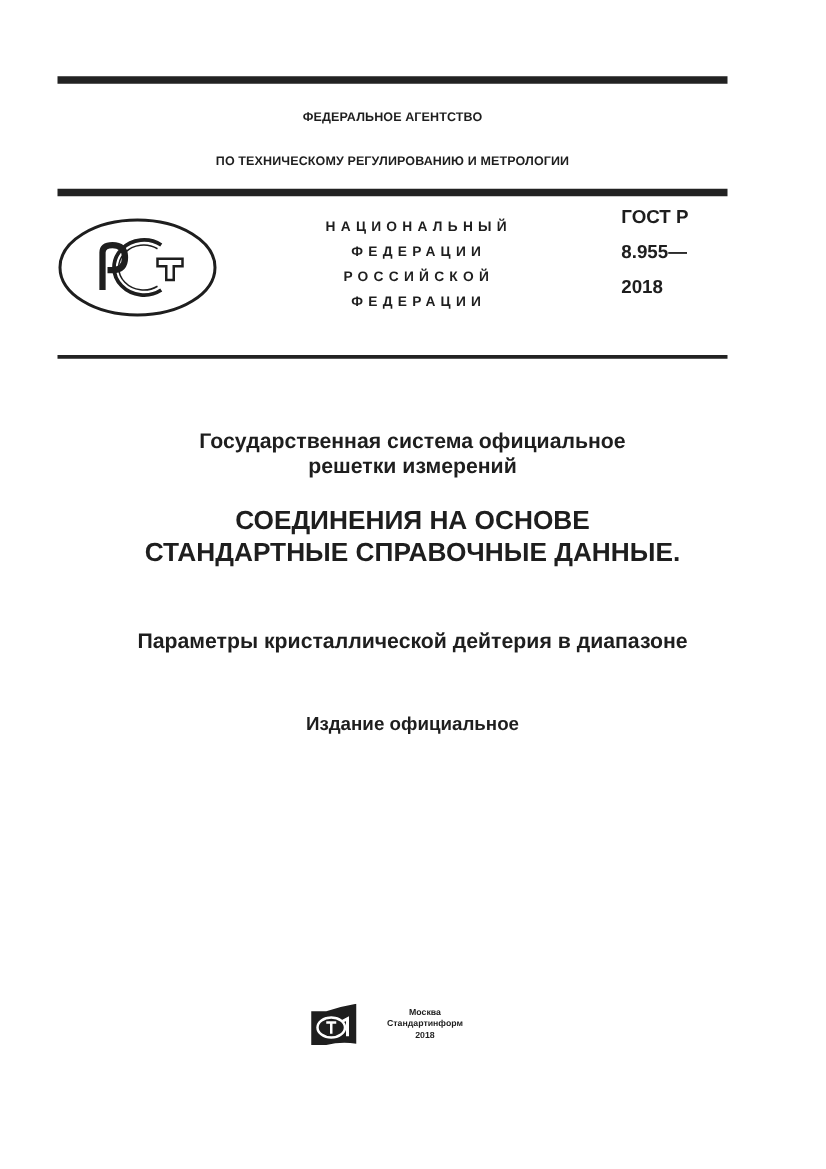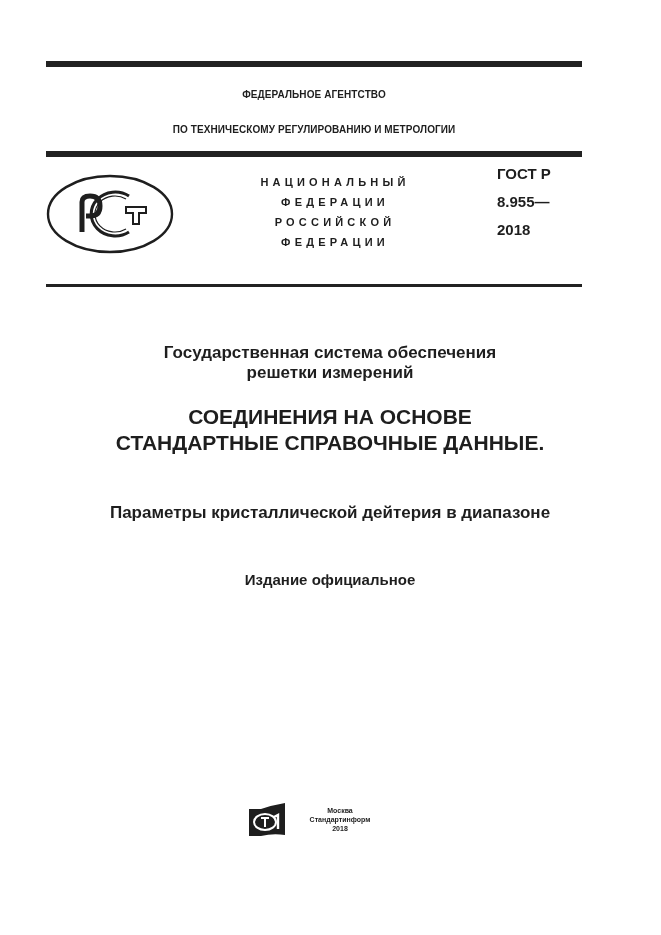--- a/index.html
+++ b/index.html
@@ -145,21 +145,21 @@
 
 <div class="gost">
   <div>ГОСТ Р</div>
   <div>8.955—</div>
   <div>2018</div>
 </div>
 
 <div class="bar bar-low"></div>
 
 <div class="center-block system">
-  <div>Государственная система обеспечения</div>
+  <div>Государственная система официальное</div>
   <div>решетки измерений</div>
 </div>
 
 <div class="center-block main-title">
   <div>СОЕДИНЕНИЯ НА ОСНОВЕ</div>
   <div>СТАНДАРТНЫЕ СПРАВОЧНЫЕ ДАННЫЕ.</div>
 </div>
 
 <div class="center-block subtitle">
   <div>Параметры кристаллической дейтерия в диапазоне</div>

